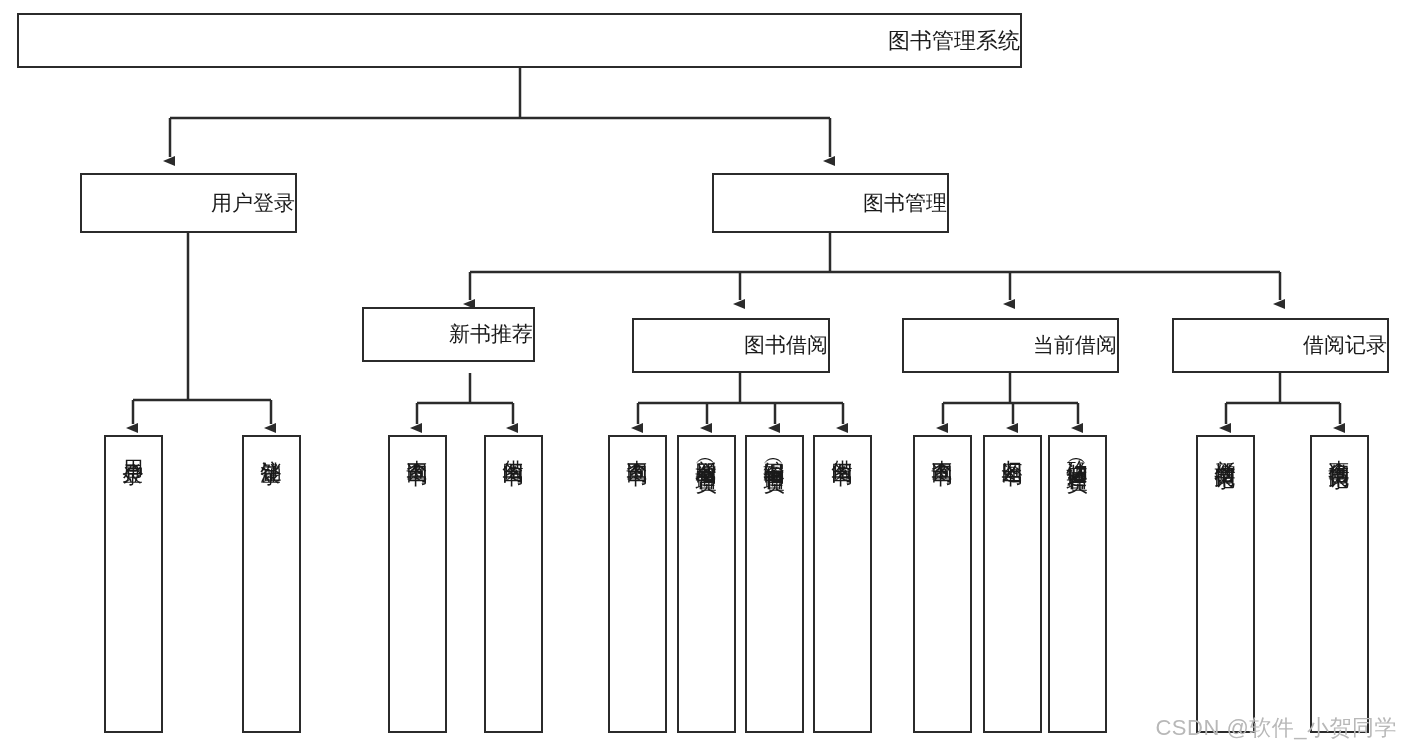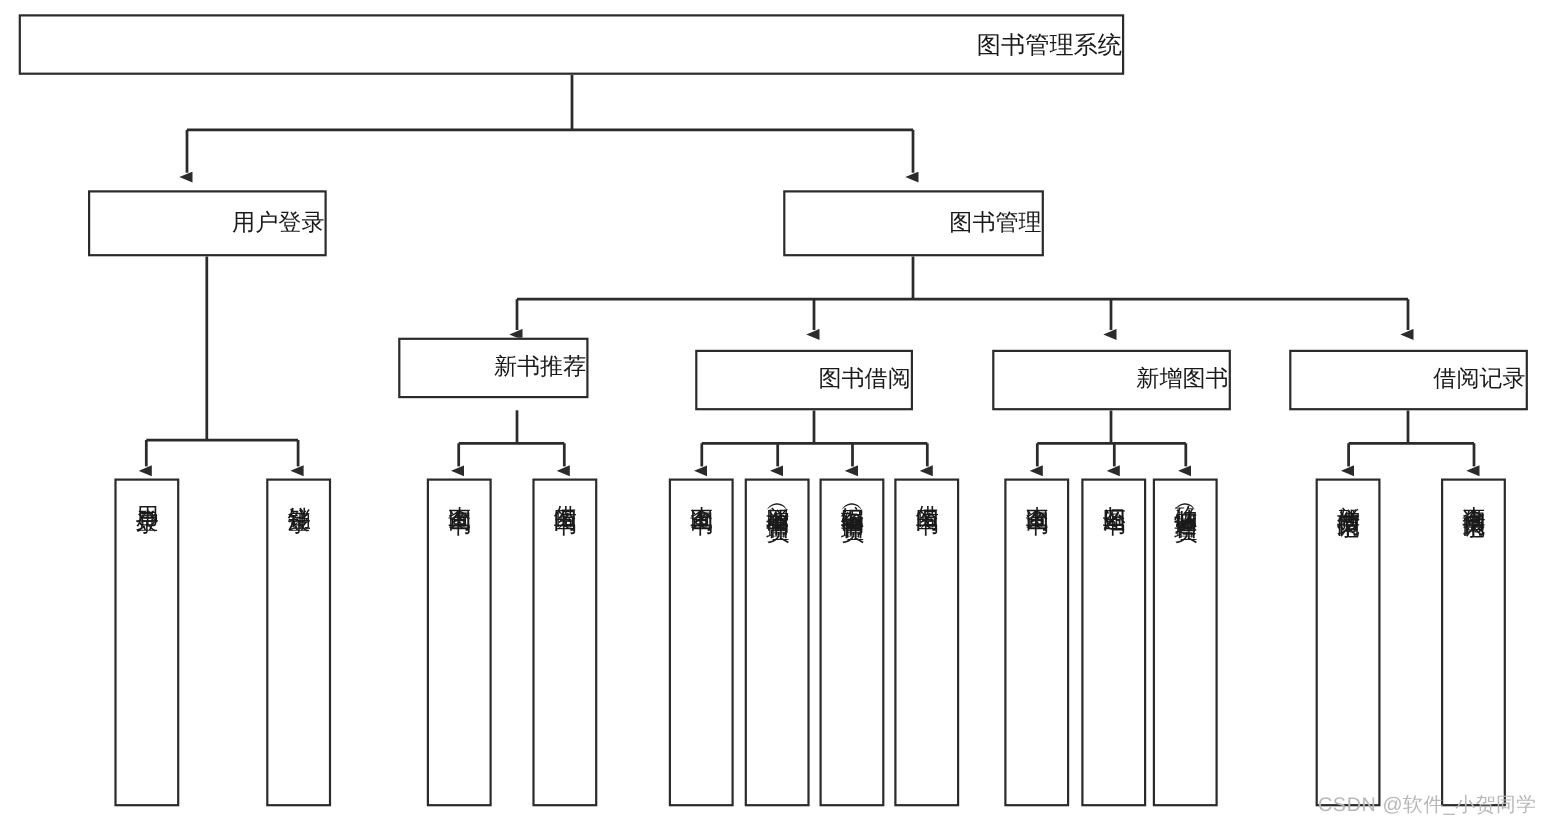--- a/index.html
+++ b/index.html
@@ -54,21 +54,21 @@
     font-size: 21px;
     letter-spacing: 2px;
     line-height: 1;
     margin: 0 auto;
   }
   .node.root .label { font-size: 22px; }
   .watermark {
     position: absolute;
     right: 8px;
     bottom: 4px;
-    font-size: 18px;
+    font-size: 22px;
     color: #b8b8b8;
     white-space: nowrap;
     letter-spacing: 0.5px;
   }
 </style>
 </head>
 <body>
 
 <div id="canvas">
 
@@ -133,21 +133,21 @@
     <span class="label">图书管理</span>
   </div>
 
   <div class="node horizontal" style="left:362px; top:307px; width:173px; height:55px;">
     <span class="label">新书推荐</span>
   </div>
   <div class="node horizontal" style="left:632px; top:318px; width:198px; height:55px;">
     <span class="label">图书借阅</span>
   </div>
   <div class="node horizontal" style="left:902px; top:318px; width:217px; height:55px;">
-    <span class="label">新增图书</span>
+    <span class="label">当前借阅</span>
   </div>
   <div class="node horizontal" style="left:1172px; top:318px; width:217px; height:55px;padding-left:45px;">
     <span class="label">借阅记录</span>
   </div>
 
   <div class="node vertical" style="left:104px; top:435px; width:59px; height:298px;">
     <span class="label">用户登录</span>
   </div>
   <div class="node vertical" style="left:242px; top:435px; width:59px; height:298px;">
     <span class="label">注销登录</span>

